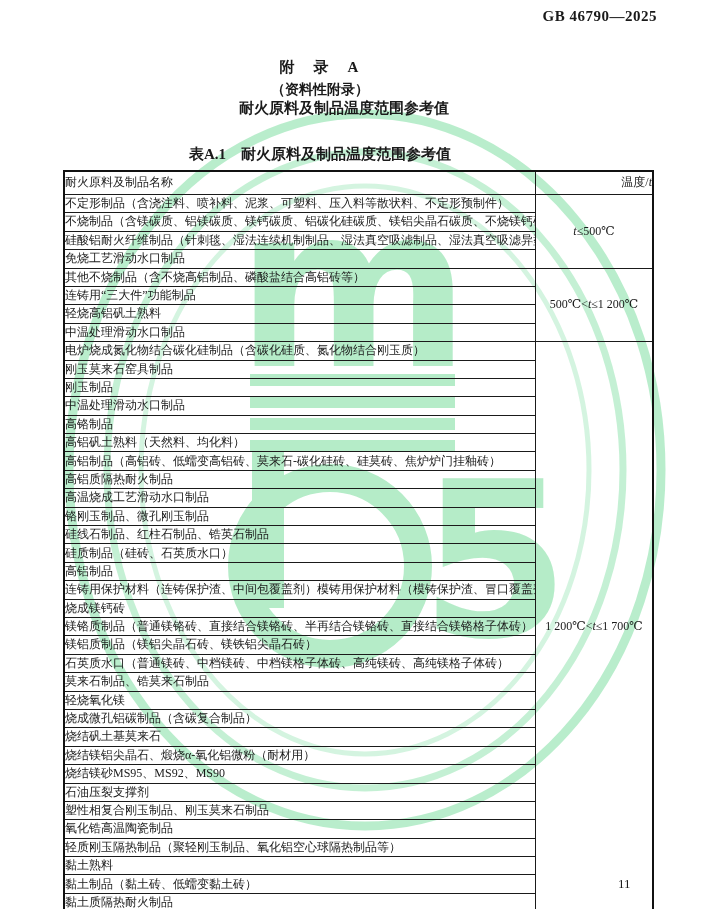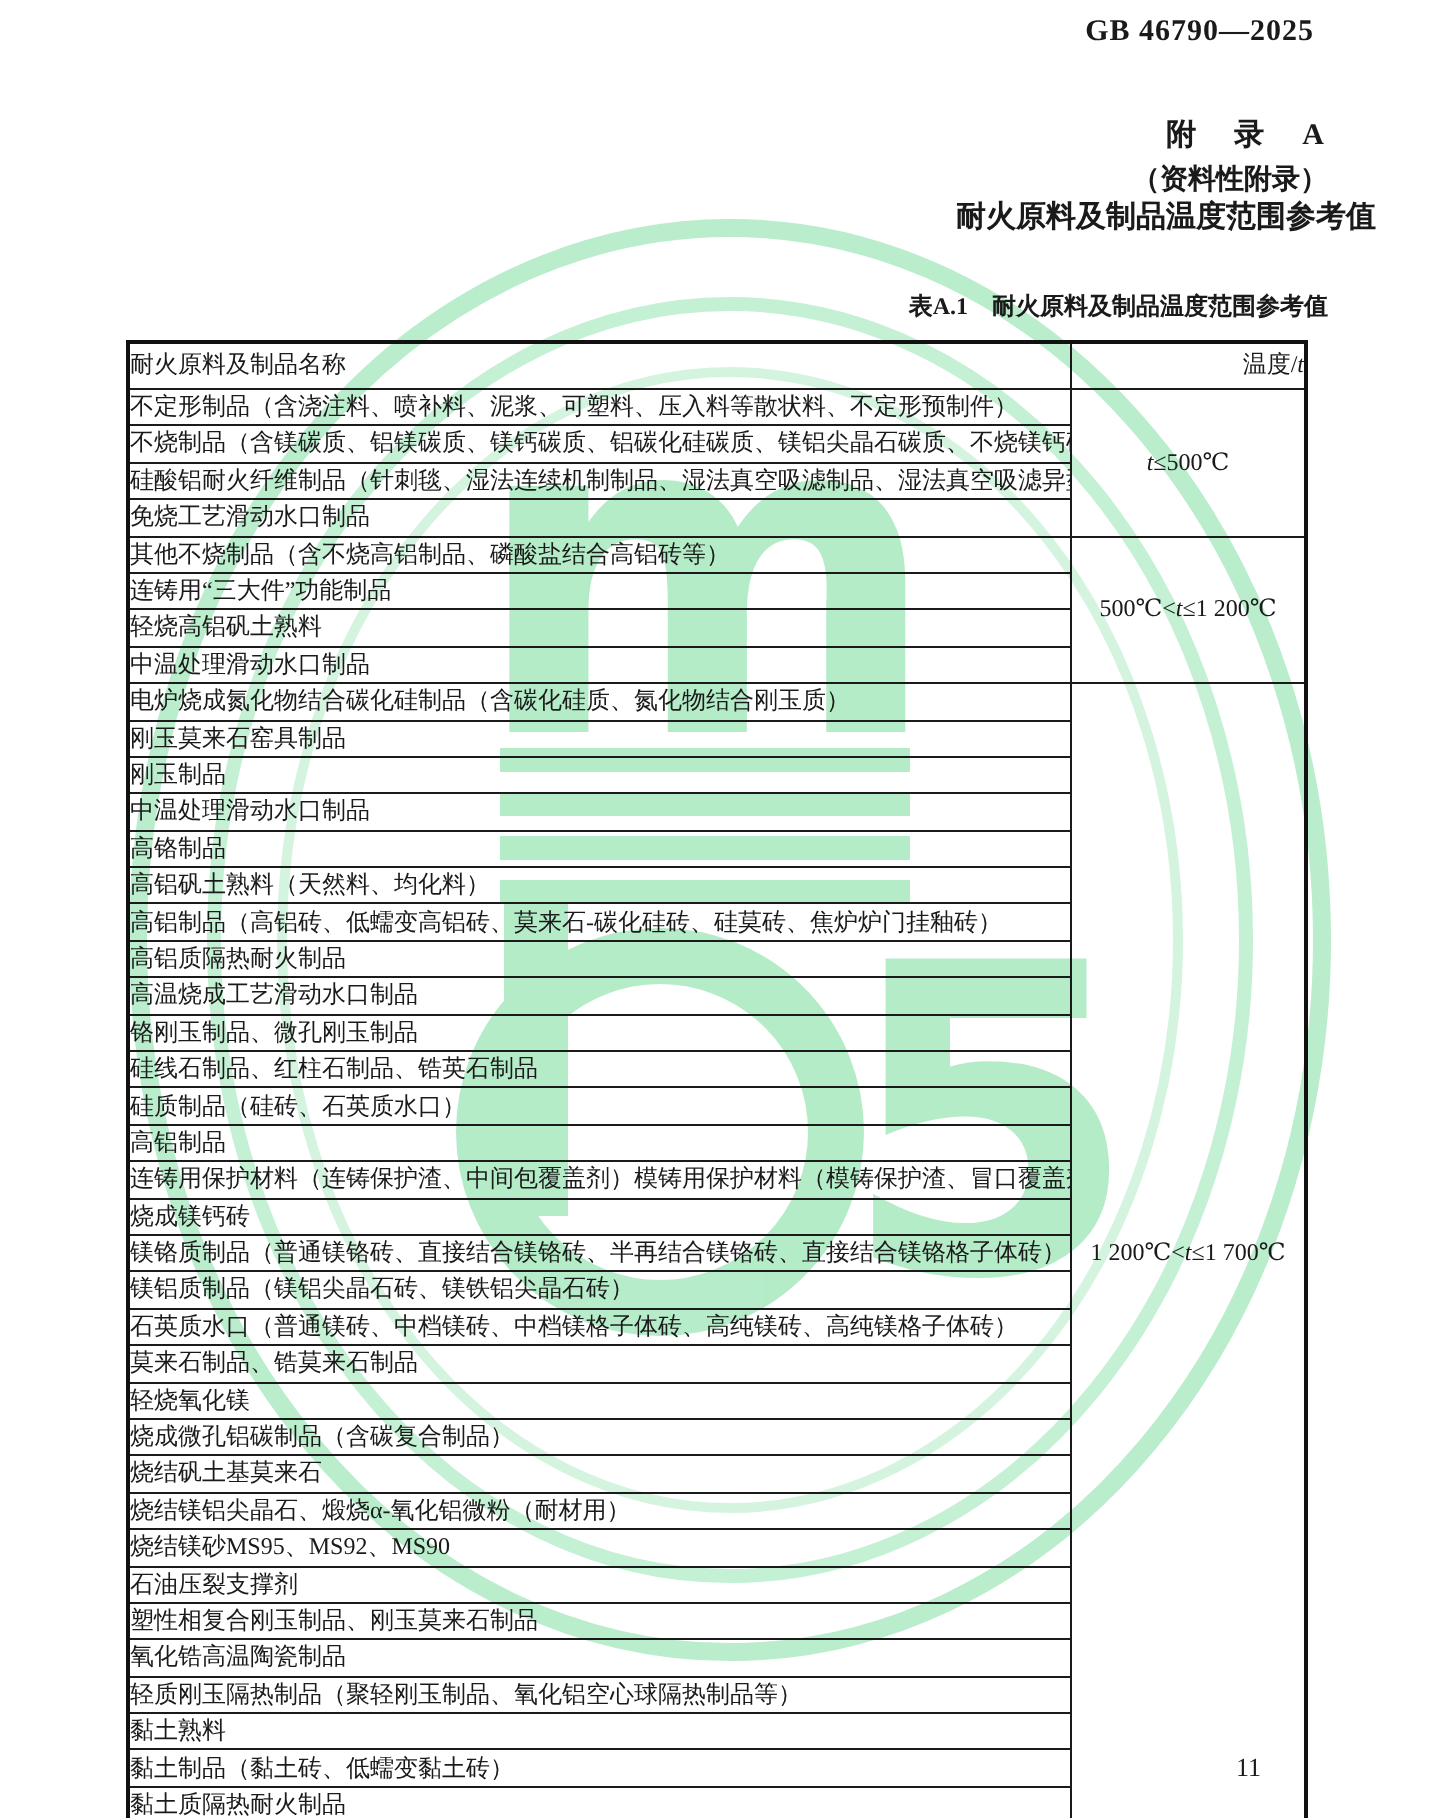--- a/index.html
+++ b/index.html
@@ -2,26 +2,26 @@
 <html><head>
 <meta charset="utf-8">
 <style>
   html,body{margin:0;padding:0;}
   body{
     width:717px;height:909px;position:relative;background:#ffffff;
     font-family:"Liberation Serif","DejaVu Serif",serif;color:#1a1a1a;
     overflow:hidden;
   }
   .abs{position:absolute;}
-  .center{left:0;width:640px;text-align:right;margin-left:24px;}
+  .center{left:0;width:640px;text-align:center;}
   #std-code{top:8px;right:60px;font-size:15px;font-weight:bold;letter-spacing:.5px;}
   #apx-heading{top:58px;font-size:15px;font-weight:bold;letter-spacing:2px;}
   #apx-sub{top:81px;font-size:14px;font-weight:bold;}
   #apx-title{top:99px;font-size:15px;font-weight:bold;padding-left:24px;}
-  #tbl-caption{top:145px;font-size:12px;font-weight:bold;}
+  #tbl-caption{top:145px;font-size:15px;font-weight:bold;}
   #wm{top:0;left:0;z-index:0;pointer-events:none;}
   #main-table{
     position:absolute;top:170px;left:63px;width:587px;z-index:1;
     border-collapse:collapse;table-layout:fixed;background:transparent;
   }
   #main-table th,#main-table td{
     border:1px solid #1a1a1a;font-weight:normal;
     font-size:12px;line-height:1.1;padding:0;overflow:hidden;white-space:nowrap;
   }
   #main-table{border:2px solid #111;}

